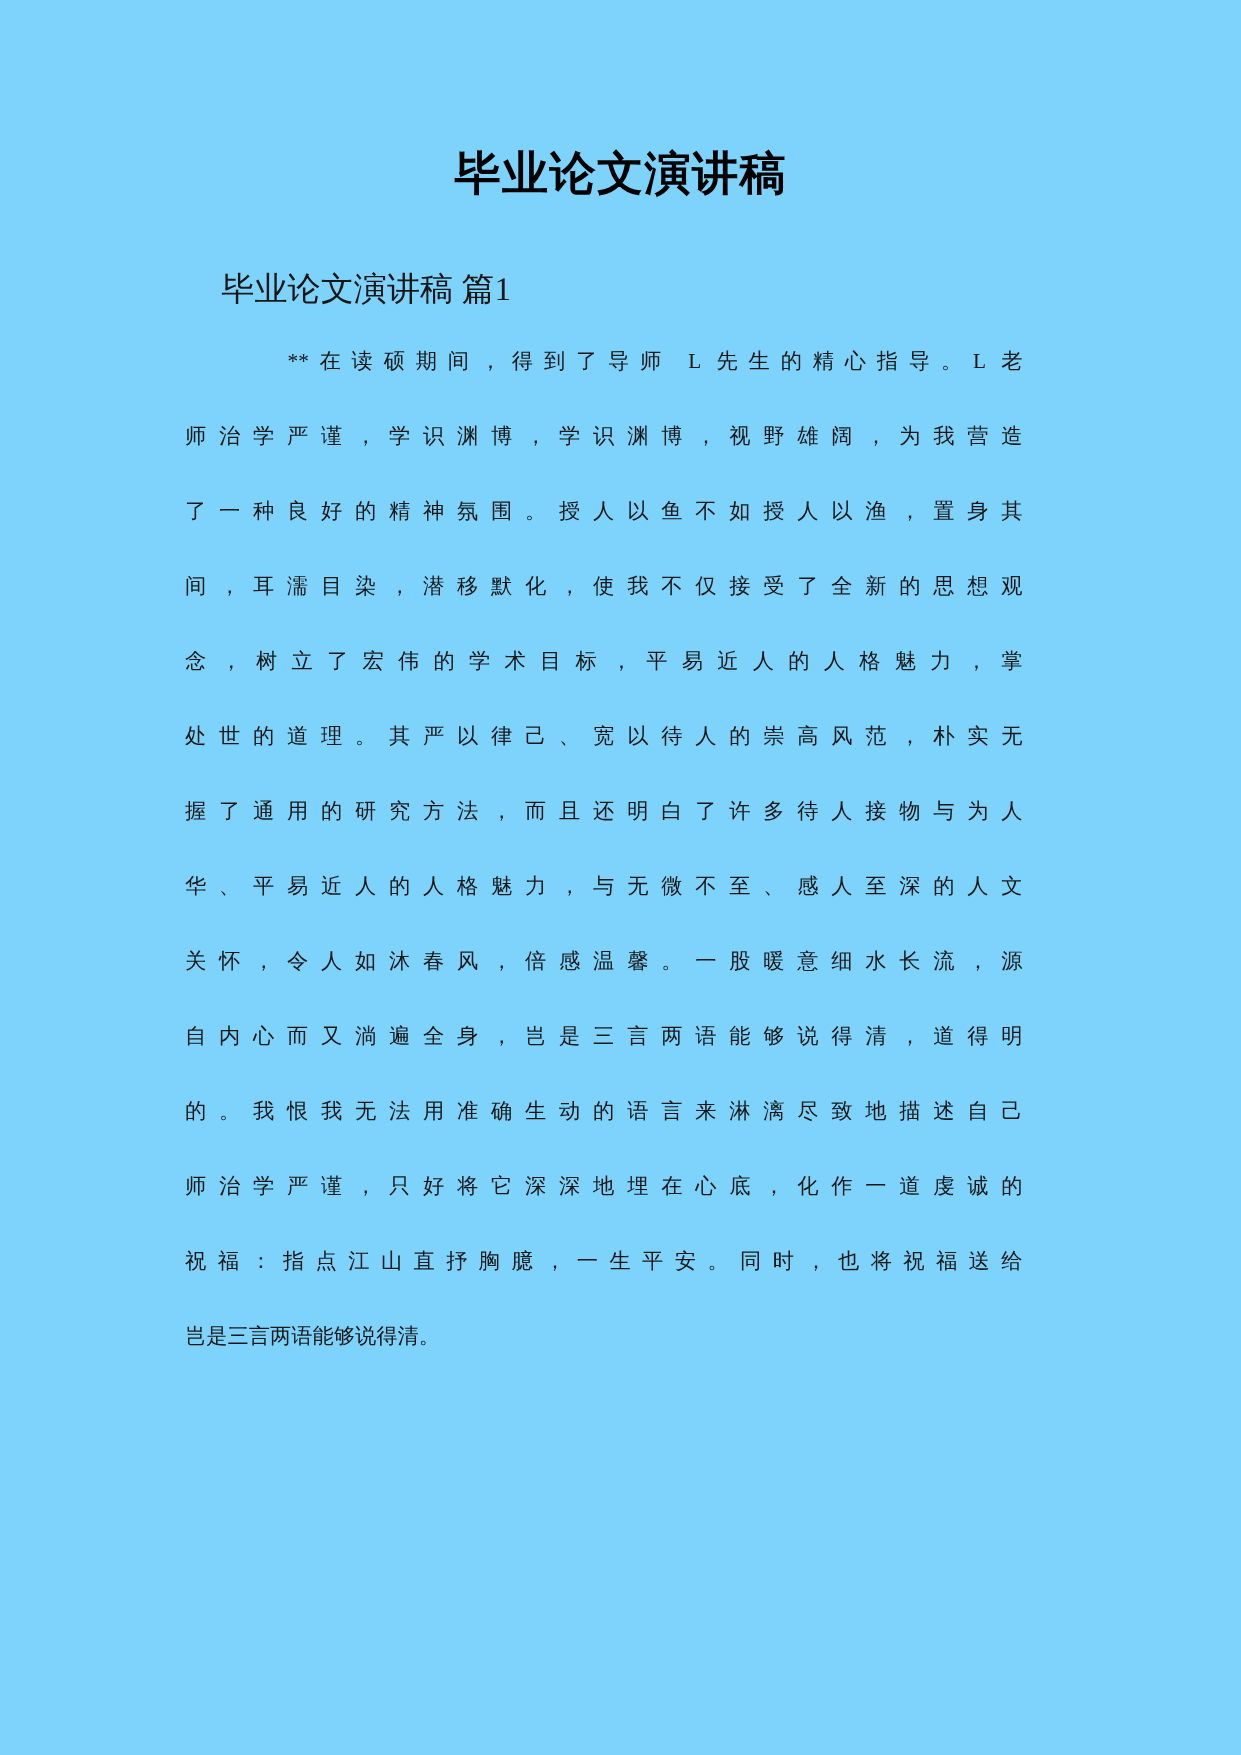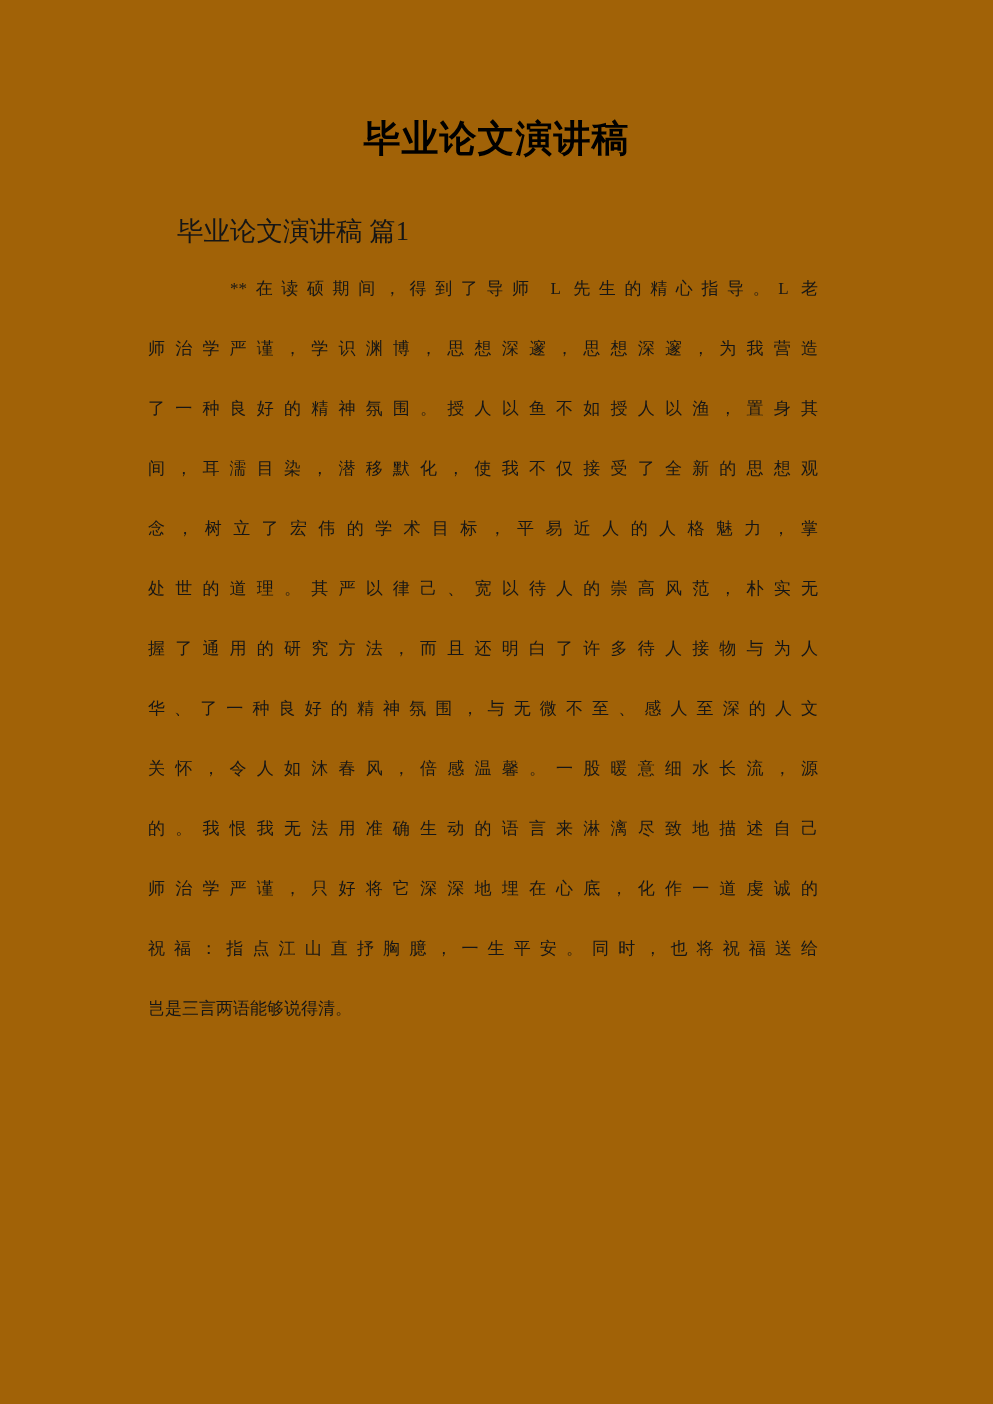--- a/index.html
+++ b/index.html
@@ -5,21 +5,21 @@
   html, body {
     margin: 0;
     padding: 0;
     background: #ffffff;
   }
   .page {
     position: relative;
     width: 993px;
     height: 1404px;
     margin: 0 auto;
-    background: #a16207;
+    background: #7dd3fc;
     box-sizing: border-box;
     padding: 0 175px 0 148px;
     overflow: hidden;
     color: #161616;
     font-family: "Liberation Serif", "DejaVu Serif", serif;
   }
   .doc-title {
     margin: 0 -175px 0 -148px;   
     padding-top: 116px;
     font-family: "Liberation Sans", "DejaVu Sans", sans-serif;
@@ -56,27 +56,28 @@
 <body>
 
 <div class="page">
   <h1 class="doc-title">毕业论文演讲稿</h1>
 
   <div class="section-heading">毕业论文演讲稿 篇1</div>
 
   <div class="paragraphs" id="paragraphs">
       <div>
         <div class="text-line first fill">**在读硕期间，得到了导师 L 先生的精心指导。L 老</div>
-        <div class="text-line fill">师治学严谨，学识渊博，思想深邃，思想深邃，为我营造</div>
+        <div class="text-line fill">师治学严谨，学识渊博，学识渊博，视野雄阔，为我营造</div>
         <div class="text-line fill">了一种良好的精神氛围。授人以鱼不如授人以渔，置身其</div>
         <div class="text-line fill">间，耳濡目染，潜移默化，使我不仅接受了全新的思想观</div>
         <div class="text-line fill">念，树立了宏伟的学术目标，平易近人的人格魅力，掌</div>
         <div class="text-line fill">处世的道理。其严以律己、宽以待人的崇高风范，朴实无</div>
         <div class="text-line fill">握了通用的研究方法，而且还明白了许多待人接物与为人</div>
-        <div class="text-line fill">华、了一种良好的精神氛围，与无微不至、感人至深的人文</div>
+        <div class="text-line fill">华、平易近人的人格魅力，与无微不至、感人至深的人文</div>
         <div class="text-line fill">关怀，令人如沐春风，倍感温馨。一股暖意细水长流，源</div>
+        <div class="text-line fill">自内心而又淌遍全身，岂是三言两语能够说得清，道得明</div>
         <div class="text-line fill">的。我恨我无法用准确生动的语言来淋漓尽致地描述自己</div>
         <div class="text-line fill">师治学严谨，只好将它深深地埋在心底，化作一道虔诚的</div>
         <div class="text-line fill">祝福：指点江山直抒胸臆，一生平安。同时，也将祝福送给</div>
         <div class="text-line">岂是三言两语能够说得清。</div>
       </div>
     </div>
 </div>
 
 </body></html>

